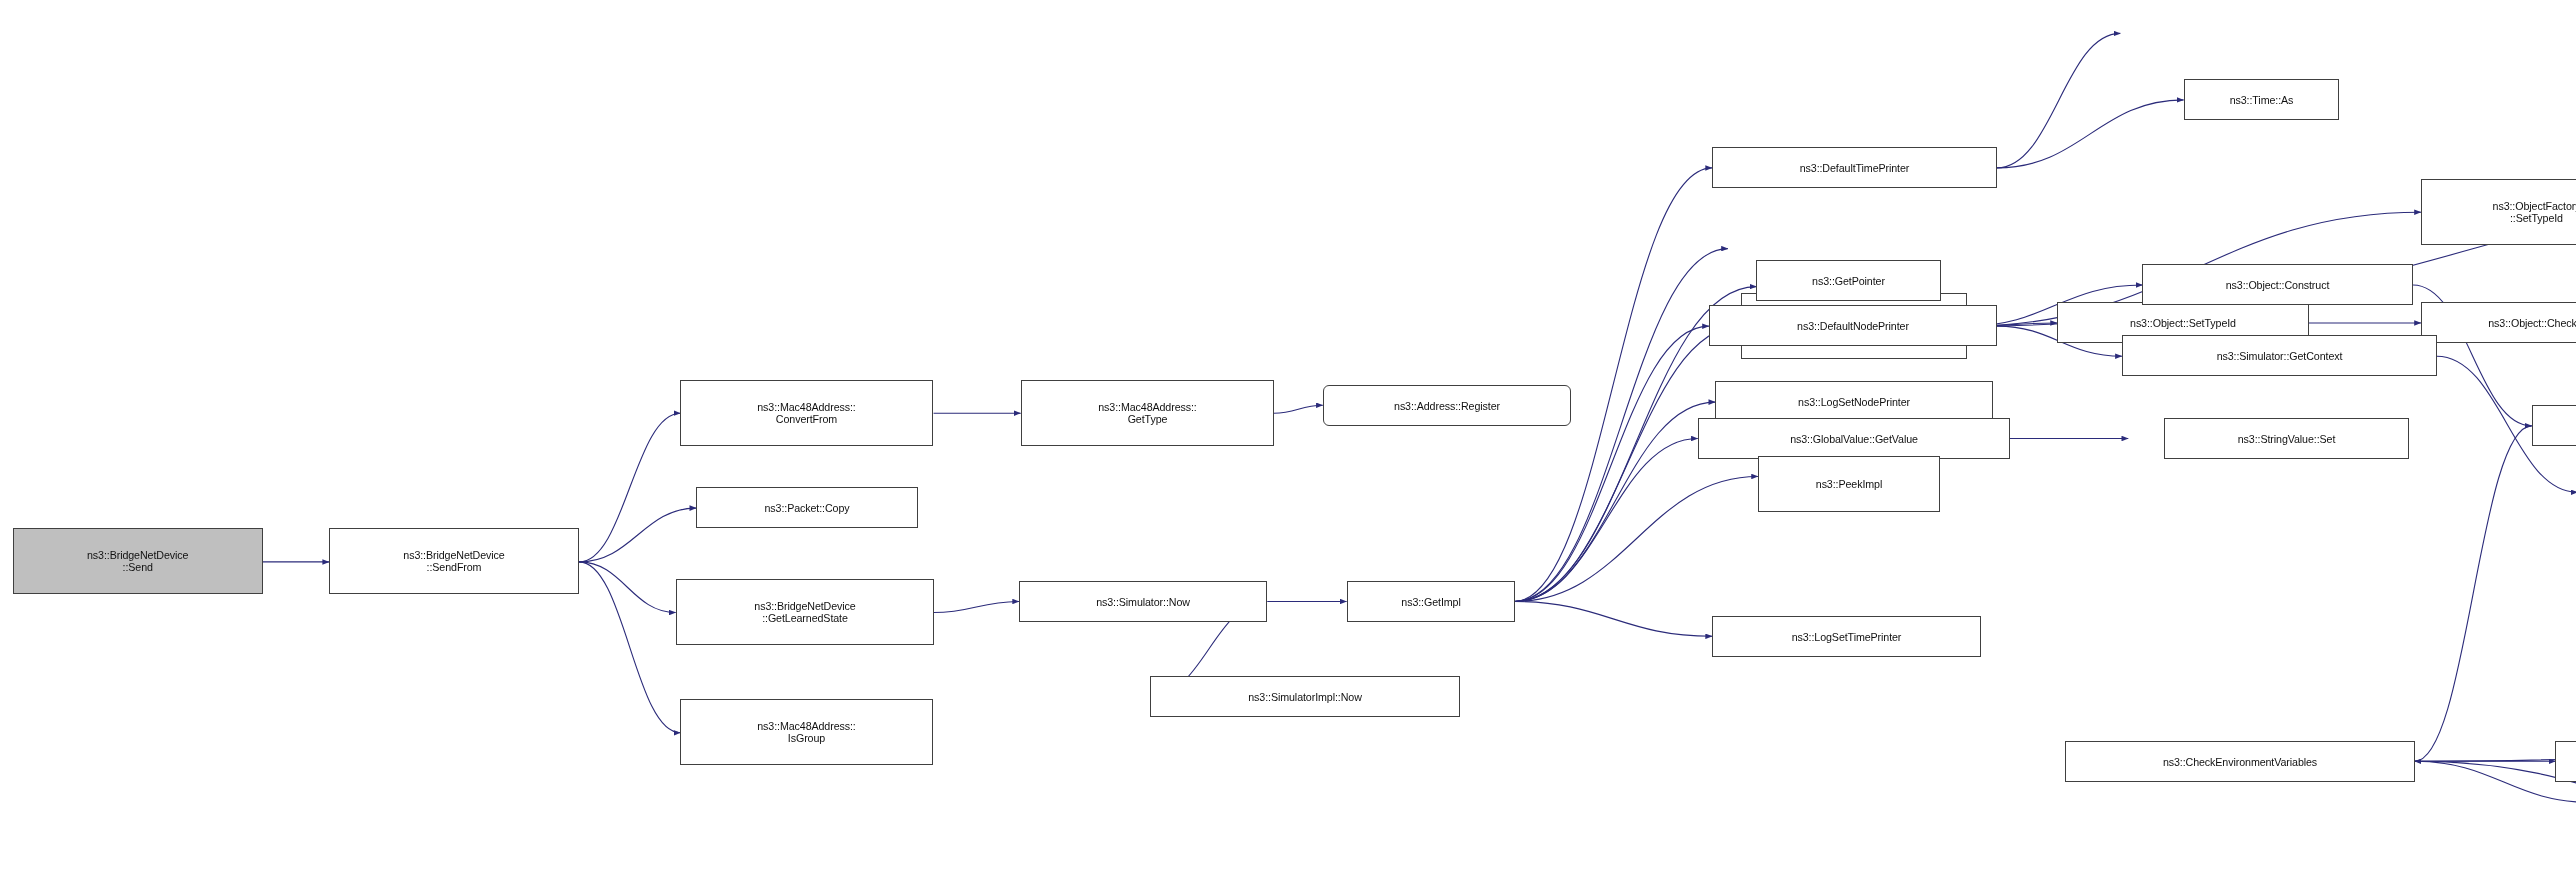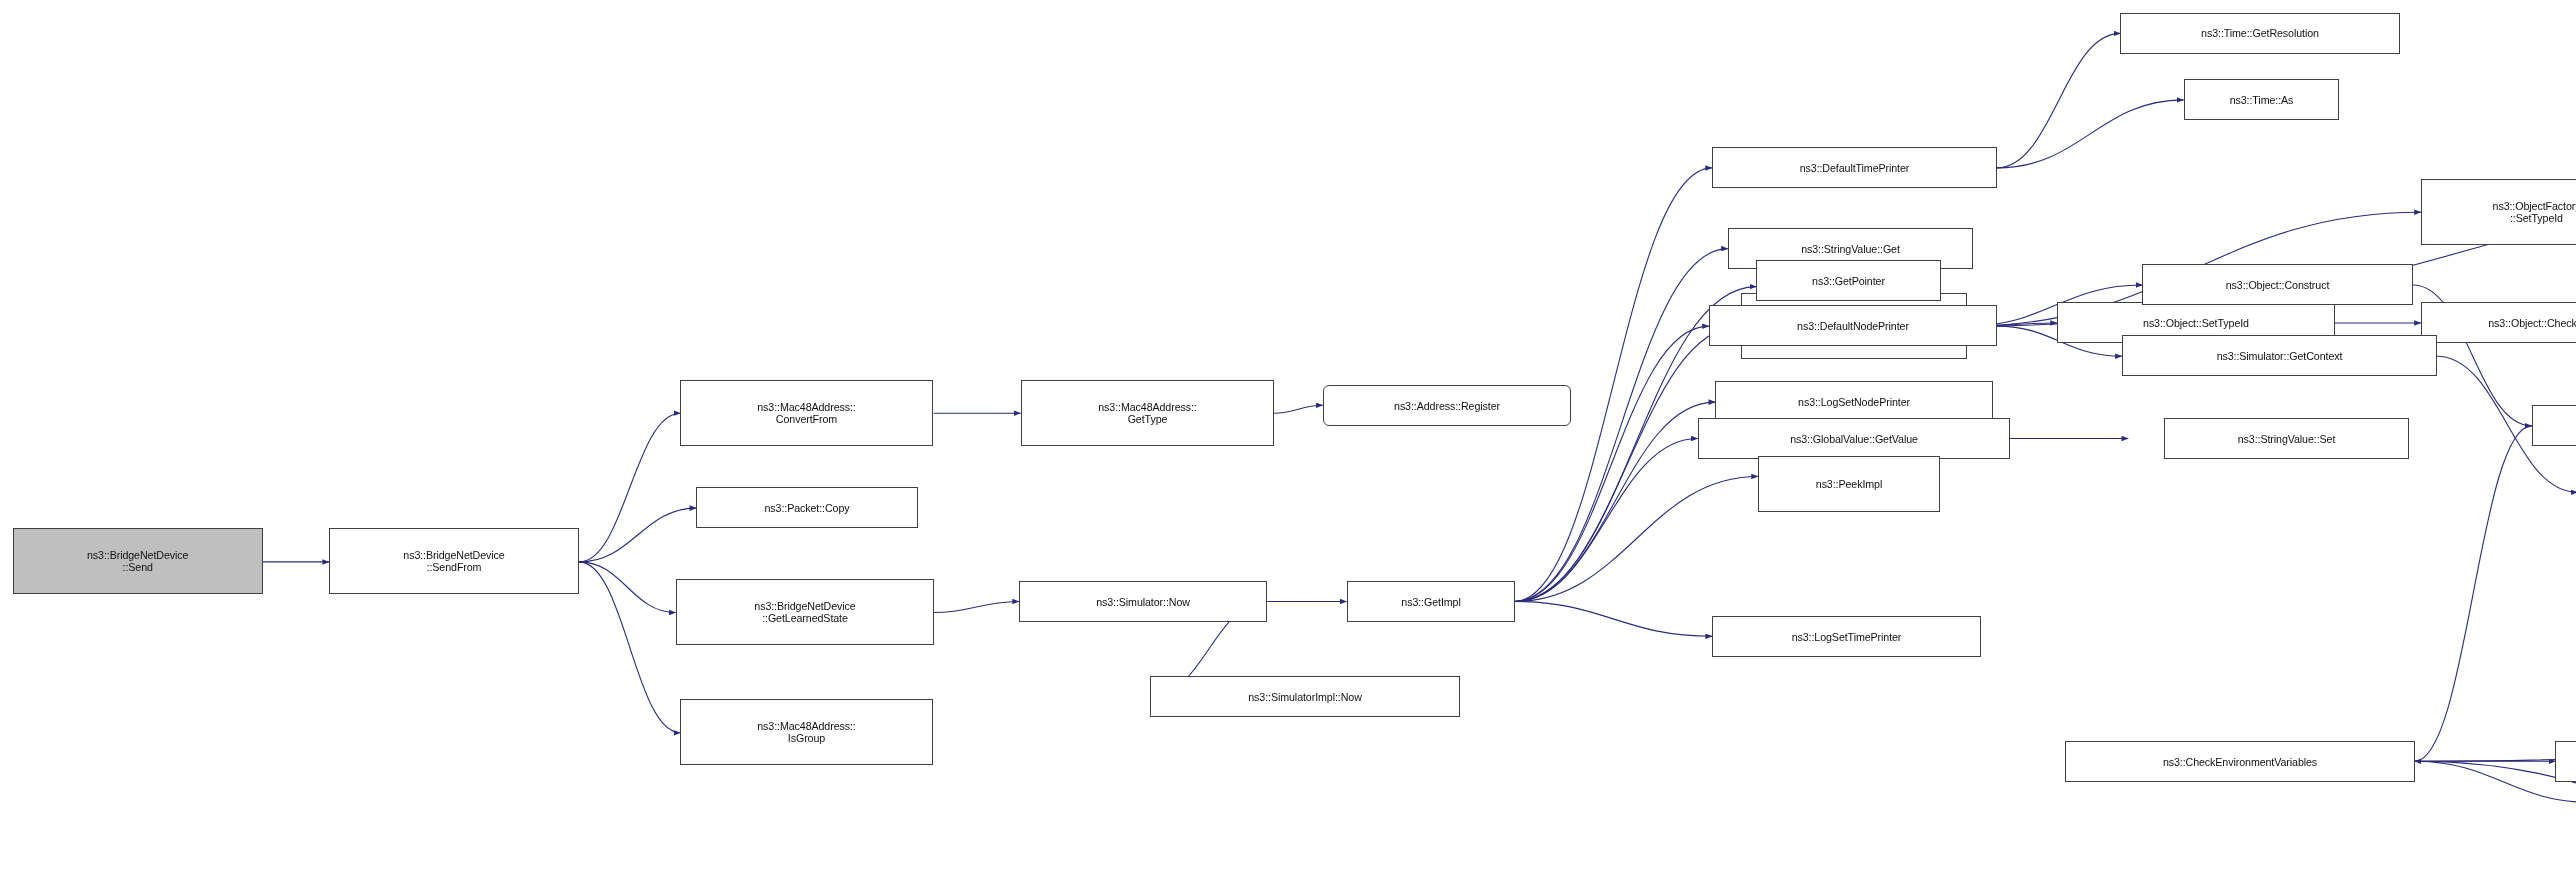--- a/index.html
+++ b/index.html
@@ -112,29 +112,27 @@
 ::GetLearnedState</div>
     <div class="node" style="left: 680px; top: 699px; width: 253px; height: 66px;">ns3::Mac48Address::
 IsGroup</div>
     <div class="node" style="left: 1021px; top: 380px; width: 253px; height: 66px;">ns3::Mac48Address::
 GetType</div>
     <div class="node" style="left: 1323px; top: 385px; width: 248px; height: 41px; border-radius: 6px;">ns3::Address::Register</div>
     <div class="node" style="left: 1019px; top: 581px; width: 248px; height: 41px;">ns3::Simulator::Now</div>
     <div class="node" style="left: 1150px; top: 676px; width: 310px; height: 41px;">ns3::SimulatorImpl::Now</div>
     <div class="node" style="left: 1347px; top: 581px; width: 168px; height: 41px;">ns3::GetImpl</div>
     <div class="node" style="left: 1712px; top: 147px; width: 285px; height: 41px;">ns3::DefaultTimePrinter</div>
-    <div class="node" style="left: 2120px; top: 12.7px; width: 280px; height: 41px;">ns3::Time::GetResolution</div>
     <div class="node" style="left: 2184px; top: 79px; width: 155px; height: 41px;">ns3::Time::As</div>
     <div class="node" style="left: 1741px; top: 293px; width: 226px; height: 66px;">ns3::ObjectFactory
 ::Create</div>
-    <div class="node" style="left: 2057px; top: 302px; width: 278px; height: 41px;">ns3::Object::SetTypeId</div>
+    <div class="node" style="left: 2057px; top: 302px; width: 252px; height: 41px;">ns3::Object::SetTypeId</div>
     <div class="node" style="left: 2421px; top: 302px; width: 223px; height: 41px;">ns3::Object::Check</div>
     <div class="node" style="left: 2421px; top: 179px; width: 231px; height: 66px;">ns3::ObjectFactory
 ::SetTypeId</div>
-    <div class="node" style="left: 1728px; top: 228px; width: 245px; height: 41px;">ns3::StringValue::Get</div>
     <div class="node" style="left: 1756px; top: 260px; width: 185px; height: 41px;">ns3::GetPointer</div>
     <div class="node" style="left: 1709px; top: 305px; width: 288px; height: 41px;">ns3::DefaultNodePrinter</div>
     <div class="node" style="left: 2142px; top: 264px; width: 271px; height: 41px;">ns3::Object::Construct</div>
     <div class="node" style="left: 2122px; top: 335px; width: 315px; height: 41px;">ns3::Simulator::GetContext</div>
     <div class="node" style="left: 1715px; top: 381px; width: 278px; height: 41px;">ns3::LogSetNodePrinter</div>
     <div class="node" style="left: 1698px; top: 418px; width: 312px; height: 41px;">ns3::GlobalValue::GetValue</div>
     <div class="node" style="left: 2128px; top: 418px; width: 245px; height: 41px; margin-left: 36px;">ns3::StringValue::Set</div>
     <div class="node" style="left: 1758px; top: 456px; width: 182px; height: 56px;">ns3::PeekImpl</div>
     <div class="node" style="left: 1712px; top: 616px; width: 269px; height: 41px;">ns3::LogSetTimePrinter</div>
     <div class="node" style="left: 2532px; top: 405px; width: 345px; height: 41px;">ns3::ObjectBase::ConstructSelf</div>

